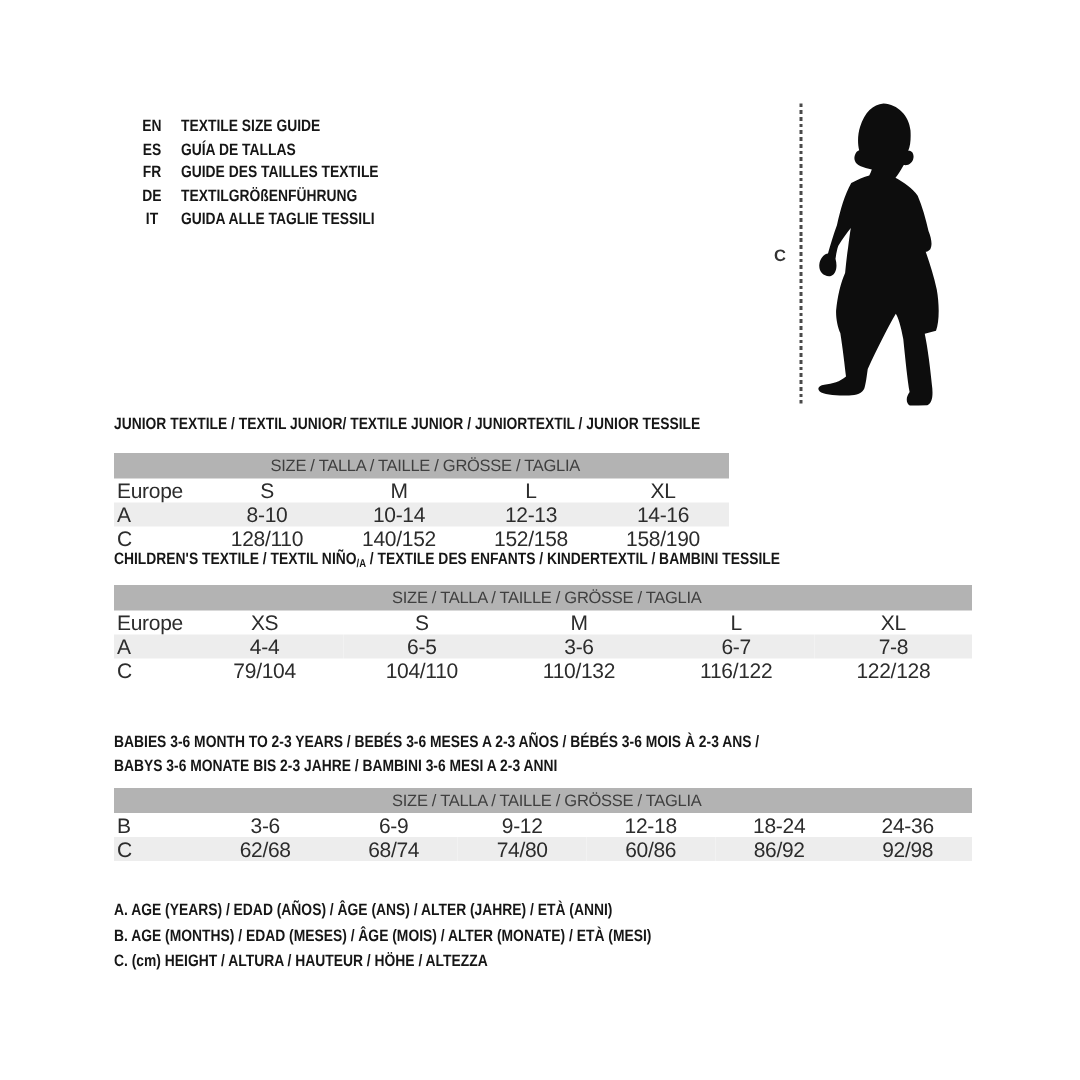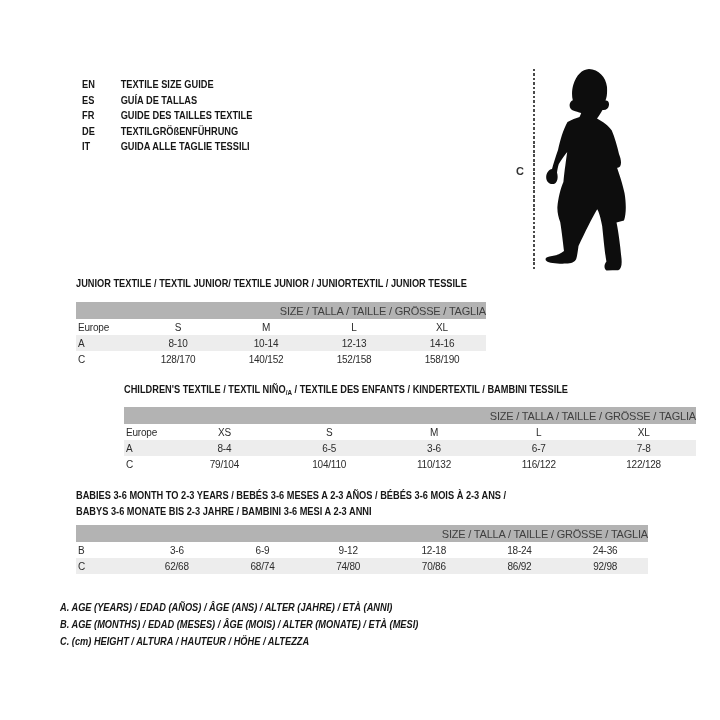--- a/index.html
+++ b/index.html
@@ -11,63 +11,63 @@
   .page{position:absolute;inset:0;}
 
   
   .cond{
     font-weight:bold;color:#161616;
     transform:scaleX(0.84);transform-origin:0 0;
     white-space:nowrap;letter-spacing:0;
   }
 
   
-  .lang-block{position:absolute;left:82px;top:77px;}
+  .lang-block{position:absolute;left:82px;top:77px;text-align:center;}
   .lang-row{display:flex;font-size:11px;line-height:15.6px;}
   .lang-code{width:46px;}
 
   
   .figure-wrap{position:absolute;left:505px;top:55px;width:165px;height:230px;}
   .silhouette{position:absolute;left:35px;top:5px;width:140px;height:220px;}
   .measure-line{
     position:absolute;left:28px;top:14px;width:2px;height:200px;
     background:repeating-linear-gradient(to bottom,#4a4a4a 0 2.5px,transparent 2.5px 4.5px);
   }
   .measure-label{
     position:absolute;left:11px;top:110px;
     font-size:11px;font-weight:bold;color:#333;
   }
 
   
   .tbl-sec{position:absolute;left:76px;}
   .sec-junior{top:277px;width:410px;}
-  .sec-children{top:383px;width:572px;margin-left:48px;}
+  .sec-children{top:367px;width:572px;}
   .sec-babies{top:487px;width:572px;}
   .tbl-title{font-size:11px;line-height:12px;margin:0;}
   .tbl-title .sub{font-size:7.5px;position:relative;top:2px;}
   .sec-junior table{margin-top:13px;}
   .sec-children table{margin-top:10px;}
   .sec-babies table{margin-top:6px;}
   .tbl-title.two-line{line-height:16px;}
 
   table{border-collapse:collapse;table-layout:fixed;width:100%;}
   thead th{
-    background:#b3b3b3;height:17px;font-weight:normal;text-align:right;
+    background:#b3b3b3;height:17px;font-weight:normal;text-align:center;
     padding:0 0 0 5px;font-size:11px;color:#3f3f3f;letter-spacing:-0.2px;
     white-space:nowrap;overflow:hidden;
   }
   tbody td{
-    height:16px;font-size:10px;text-align:center;padding:0;
+    height:16px;font-size:14px;text-align:center;padding:0;
     color:#2c2c2c;letter-spacing:-0.2px;vertical-align:middle;
   }
   tbody td.lab{text-align:left;padding-left:2px;}
   tbody tr:nth-child(even){background:#ededed;}
 
   
-  .notes{position:absolute;left:60px;top:599px;font-style:italic;}
+  .notes{position:absolute;left:76px;top:599px;}
   .notes p{margin:0;font-size:11px;line-height:17px;}
 </style>
 </head>
 <body>
 
 <div class="page">
 
   <div class="lang-block">
     <div class="lang-row cond">
       <span class="lang-code">EN</span>
@@ -169,21 +169,21 @@
         </tr>
         <tr>
           <td class="lab">A</td>
           <td>8-10</td>
           <td>10-14</td>
           <td>12-13</td>
           <td>14-16</td>
         </tr>
         <tr>
           <td class="lab">C</td>
-          <td>128/170</td>
+          <td>128/110</td>
           <td>140/152</td>
           <td>152/158</td>
           <td>158/190</td>
         </tr>
       </tbody>
     </table>
   </section>
 
   <section class="tbl-sec sec-children">
     <h3 class="tbl-title cond"><span>CHILDREN'S TEXTILE / TEXTIL NIÑO</span><span class="sub">/A</span><span> / TEXTILE DES ENFANTS / KINDERTEXTIL / BAMBINI TESSILE</span></h3>
@@ -205,21 +205,21 @@
         <tr>
           <td class="lab">Europe</td>
           <td>XS</td>
           <td>S</td>
           <td>M</td>
           <td>L</td>
           <td>XL</td>
         </tr>
         <tr>
           <td class="lab">A</td>
-          <td>8-4</td>
+          <td>4-4</td>
           <td>6-5</td>
           <td>3-6</td>
           <td>6-7</td>
           <td>7-8</td>
         </tr>
         <tr>
           <td class="lab">C</td>
           <td>79/104</td>
           <td>104/110</td>
           <td>110/132</td>
@@ -258,21 +258,21 @@
           <td>9-12</td>
           <td>12-18</td>
           <td>18-24</td>
           <td>24-36</td>
         </tr>
         <tr>
           <td class="lab">C</td>
           <td>62/68</td>
           <td>68/74</td>
           <td>74/80</td>
-          <td>70/86</td>
+          <td>60/86</td>
           <td>86/92</td>
           <td>92/98</td>
         </tr>
       </tbody>
     </table>
   </section>
 
   <div class="notes">
     <p class="cond">A. AGE (YEARS) / EDAD (AÑOS) / ÂGE (ANS) / ALTER (JAHRE) / ETÀ (ANNI)</p>
     <p class="cond">B. AGE (MONTHS) / EDAD (MESES) / ÂGE (MOIS) / ALTER (MONATE) / ETÀ (MESI)</p>

